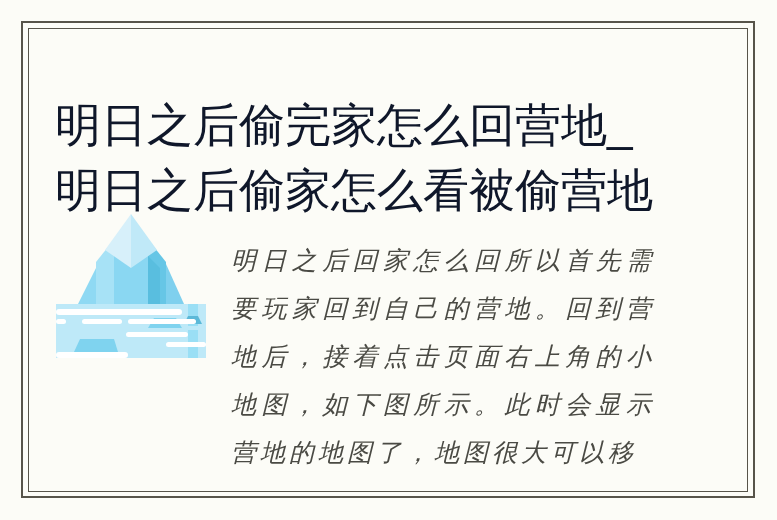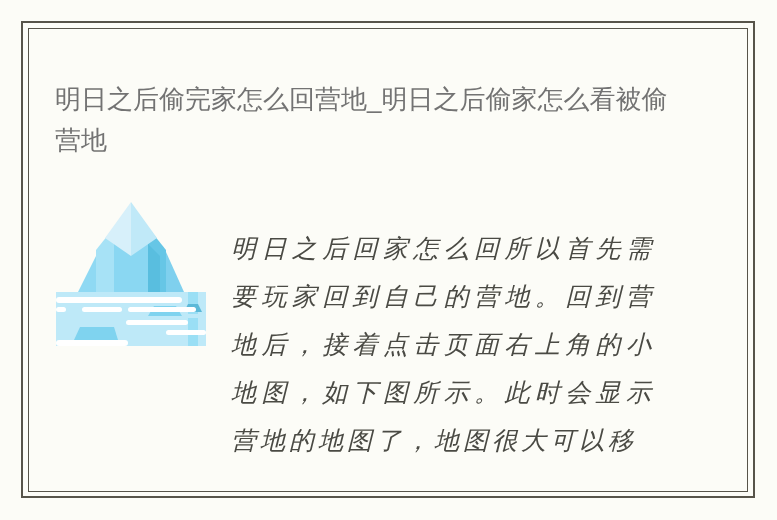--- a/index.html
+++ b/index.html
@@ -42,34 +42,34 @@
     box-sizing: border-box;
     pointer-events: none;
   }
 
   
   .title {
     position: absolute;
     left: 55px;
     top: 62px;
     width: 620px;
-    font-size: 26px;
-    line-height: 41px;
+    font-size: 46px;
+    line-height: 65px;
     letter-spacing: 0px;
-    color: #737373;
+    color: #0f172a;
     font-weight: 400;
     white-space: normal;
     word-break: break-all;
   }
 
   
   .content {
     position: absolute;
     left: 0;
-    top: 188px;
+    top: 200px;
     width: 777px;
     height: 180px;
   }
 
   
   .illustration {
     position: absolute;
     left: 56px;
     top: 6px;
     width: 150px;

